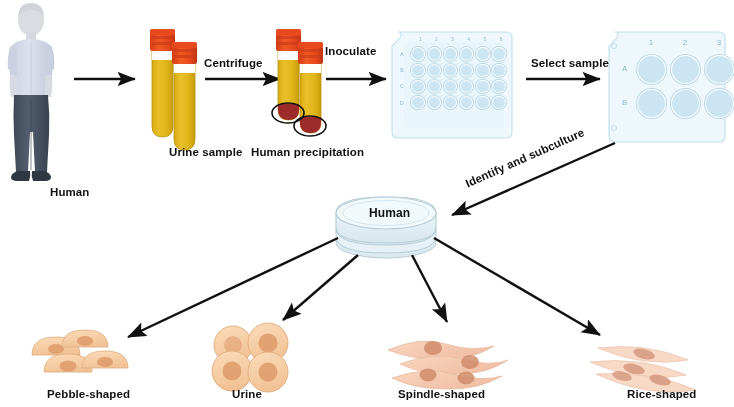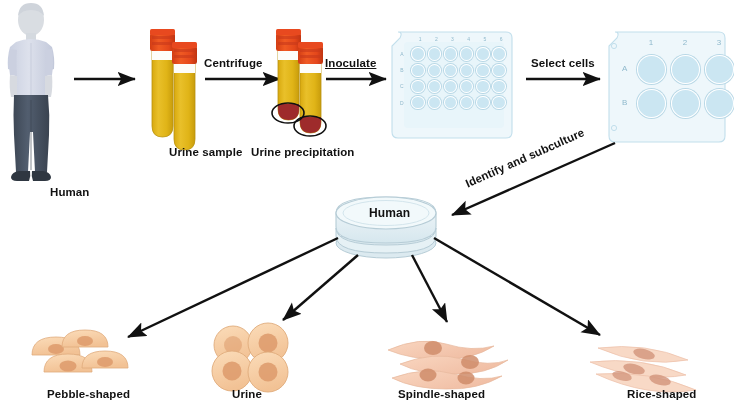--- a/index.html
+++ b/index.html
@@ -337,24 +337,24 @@
           </div>
           <div style="width: 34px; height: 34px; display: flex; align-items: center; justify-content: center;">
             <div style="width: 29px; height: 29px; border-radius: 50%; background: rgb(203, 230, 242); box-shadow: rgb(255, 255, 255) 0px 0px 0px 1px inset, rgb(185, 216, 230) 0px 0px 0px 1px;"></div>
           </div>
         </div>
       </div>
   </div>
 
   <div class="lbl lbl-cap" style="left:10px;top:186px;padding-left:40px;">Human</div>
   <div class="lbl lbl-cap" style="left:133px;top:146px;padding-left:36px;">Urine sample</div>
-  <div class="lbl lbl-cap" style="left:251px;top:146px;">Urine precipitation</div>
+  <div class="lbl lbl-cap" style="left:251px;top:146px;">Human precipitation</div>
   <div class="lbl lbl-step" style="left:204px;top:57px;">Centrifuge</div>
-  <div class="lbl lbl-step" style="left:325px;top:57px;text-decoration:underline;">Inoculate</div>
-  <div class="lbl lbl-step" style="left:531px;top:57px;">Select cells</div>
+  <div class="lbl lbl-step" style="left:325px;top:45px;">Inoculate</div>
+  <div class="lbl lbl-step" style="left:531px;top:57px;">Select sample</div>
 
   <div class="lbl lbl-step" style="left:466px;top:178px;transform:rotate(-24deg);transform-origin:left center;">Identify and subculture</div>
 
   <div class="lbl" style="left:369px;top:206px;font-size:12px;">Human</div>
 
   <div class="lbl lbl-bot" style="left:47px;top:388px;">Pebble-shaped</div>
   <div class="lbl lbl-bot" style="left:232px;top:388px;">Urine</div>
   <div class="lbl lbl-bot" style="left:398px;top:388px;">Spindle-shaped</div>
   <div class="lbl lbl-bot" style="left:611px;top:388px;margin-left:16px;">Rice-shaped</div>
 

